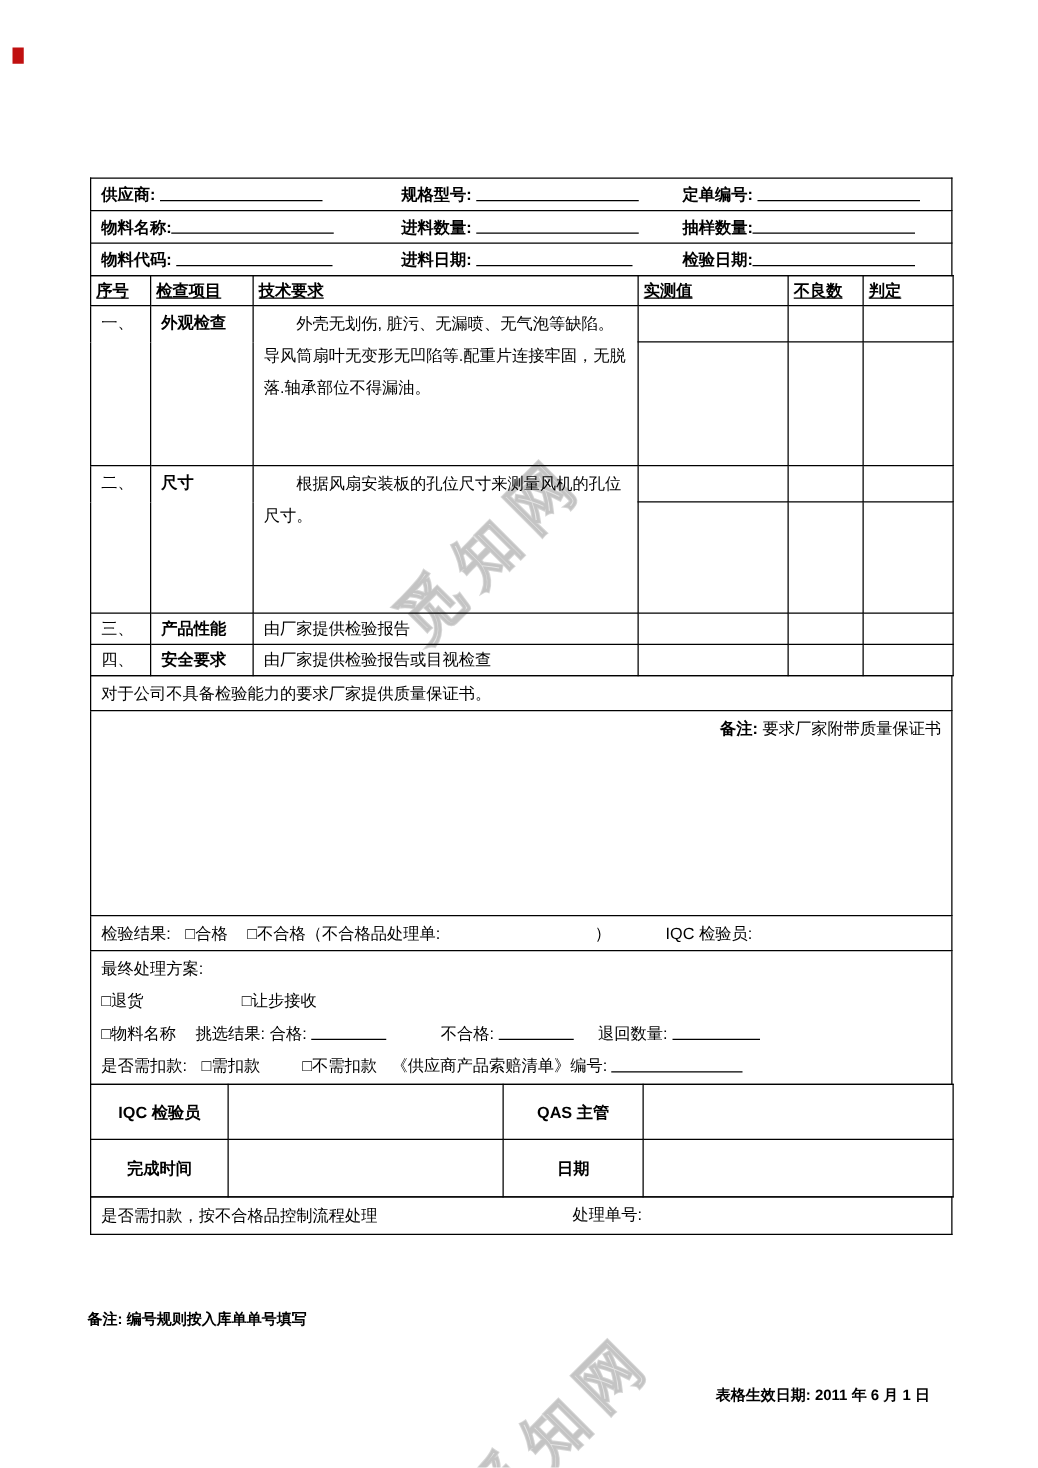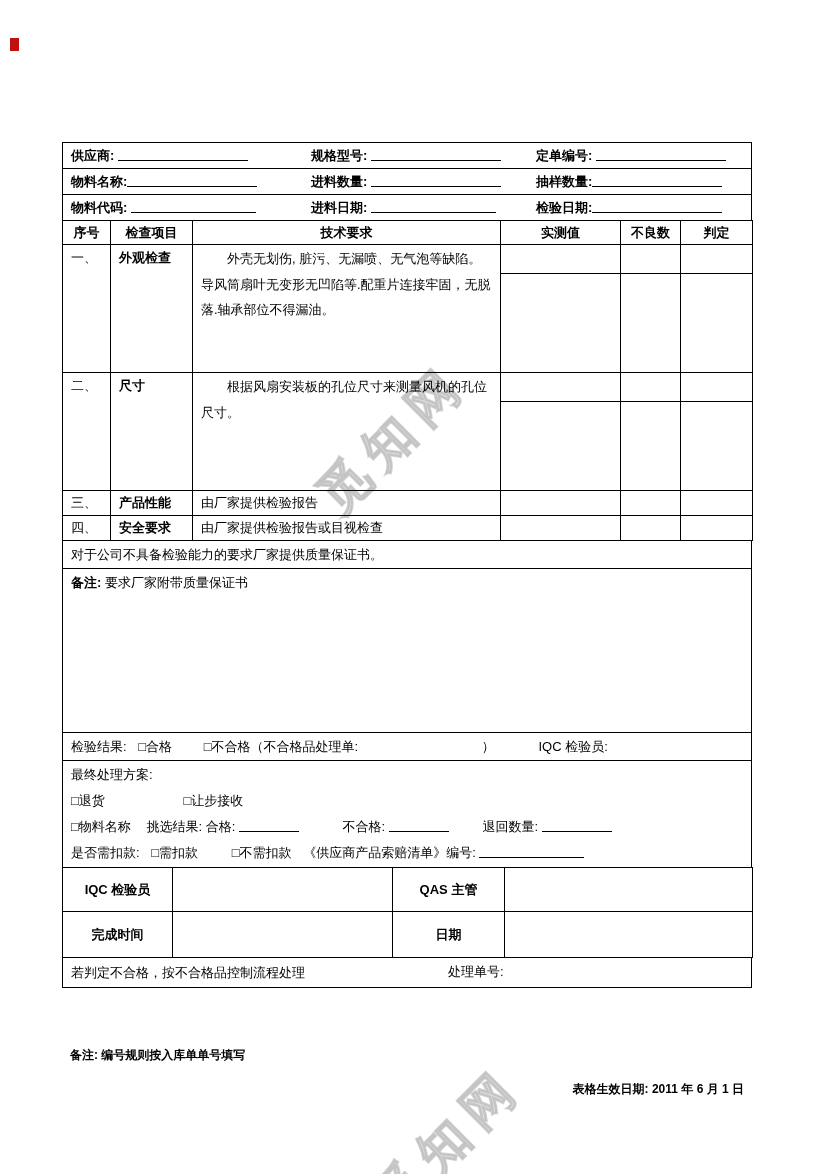--- a/index.html
+++ b/index.html
@@ -10,63 +10,63 @@
   }
   .page { position:relative; width:830px; height:1174px; overflow:hidden; background:#fff; }
 
   .red-mark { position:absolute; left:10px; top:38px; width:9px; height:13px; background:#c01010; }
 
   .title {
     position:absolute; top:103px; left:0; width:100%; margin:0;
     text-align:center; font-size:20px; font-weight:bold; letter-spacing:1px;
   }
 
-  .form { position:absolute; left:62px; top:142px; width:690px; }
+  .form { position:absolute; left:72px; top:142px; width:690px; }
   table.t { border-collapse:collapse; table-layout:fixed; width:690px; font-size:13px; }
   table.t + table.t { margin-top:-1px; }
   .t td { border:1px solid #000; padding:1px 8px; vertical-align:top; word-wrap:break-word; }
 
   
   tr.info td { height:26px; padding:0 8px; }
   .triple { display:flex; line-height:25px; }
   .c1 { width:240px; } .c2 { width:225px; } .c3 { flex:1; }
   .lbl { font-weight:bold; }
   .blank { display:inline-block; border-bottom:1px solid #000; height:13px; vertical-align:-1px; }
   .w60{width:60px} .w70{width:70px} .w105{width:105px} .w125{width:125px} .w130{width:130px}
 
   .sampling { font-weight:bold; line-height:26px; height:53px; padding:0 8px; }
 
-  tr.hdr td { text-align:center; font-weight:bold; height:24px; line-height:21px; padding:1px 4px; }
+  tr.hdr td { text-align:left; font-weight:bold; height:24px; line-height:21px; padding:1px 4px;text-decoration:underline; }
 
   .no { line-height:24px; }
   .item { font-weight:bold; line-height:24px; }
   .req { line-height:25.5px; padding-top:2px; }
   .indent { text-indent:2em; }
   .mh1 { height:29px; } .mh2 { height:99px; } .mh3 { height:89px; }
   tr.r25 td { height:25px; line-height:22px; }
 
   .cap-row { height:27px; line-height:25px; }
-  .remark-row { height:164px; line-height:25px; }
+  .remark-row { height:164px; line-height:25px;text-align:right; }
 
   .result-row { height:27px; line-height:25px; white-space:nowrap; }
-  .ml8{margin-left:8px} .ml12{margin-left:12px} .ml20{margin-left:28px} .ml22{margin-left:30px}
+  .ml8{margin-left:8px} .ml12{margin-left:12px} .ml20{margin-left:12px} .ml22{margin-left:16px}
   .ml30{margin-left:30px} .ml40{margin-left:40px} .ml75{margin-left:75px} .ml120{margin-left:120px}
 
   .final-cell { height:104px; padding:0 8px; }
   .fl { height:26px; line-height:26px; white-space:nowrap; }
 
   .sig td { vertical-align:middle; }
   .sig-label { text-align:center; font-weight:bold; }
   tr.h44 td { height:44px; } tr.h46 td { height:46px; }
 
   .lastrow { height:29px; line-height:27px; position:relative; white-space:nowrap; }
   .handle-no { position:absolute; left:385px; top:0; }
 
   .foot-note { position:absolute; left:70px; top:1047px; font-size:12px; font-weight:bold; }
-  .effective { position:absolute; top:1081px; right:86px; font-size:12px; font-weight:bold; }
+  .effective { position:absolute; top:1108px; right:86px; font-size:12px; font-weight:bold; }
 
   .watermark {
     position:absolute; font-size:50px; font-weight:bold; letter-spacing:12px;
     color:rgba(140,140,140,0.22); -webkit-text-stroke:1.5px rgba(120,120,120,0.30);
     transform:rotate(-45deg); white-space:nowrap; pointer-events:none;
   }
   .wm1 { left:300px; top:405px; }
   .wm2 { left:355px; top:1108px; }
 </style>
 </head>
@@ -247,21 +247,21 @@
         <td class="sig-label">日期</td>
         <td></td>
       </tr>
     </tbody>
       </table>
 
     <table class="t">
       <tbody>
           <tr>
         <td class="lastrow">
-          <span>若判定不合格，按不合格品控制流程处理</span>
+          <span>是否需扣款，按不合格品控制流程处理</span>
           <span class="handle-no">处理单号:</span>
         </td>
       </tr>
     </tbody>
       </table>
   </div>
 
   <div class="foot-note">备注: 编号规则按入库单单号填写</div>
   <div class="effective">表格生效日期: 2011 年 6 月 1 日</div>
 

